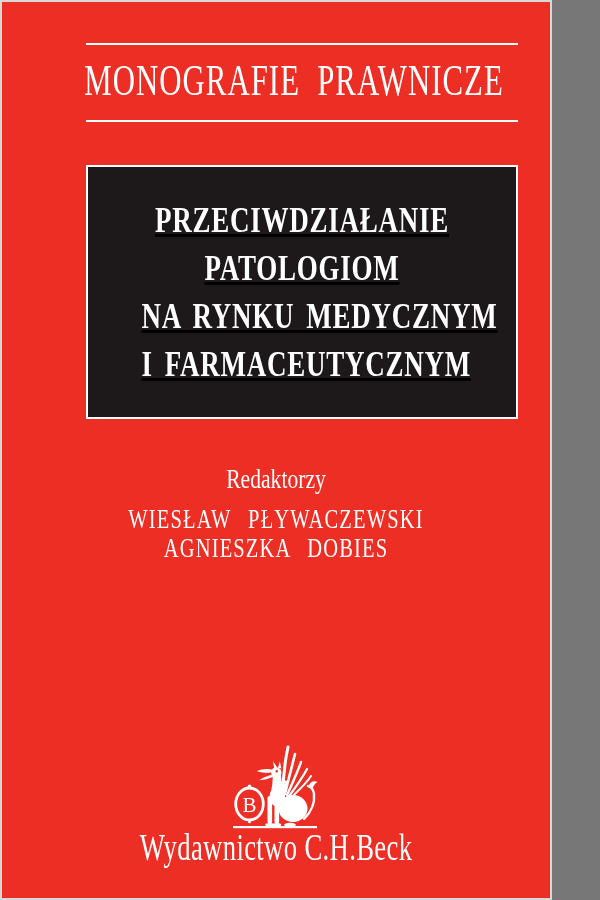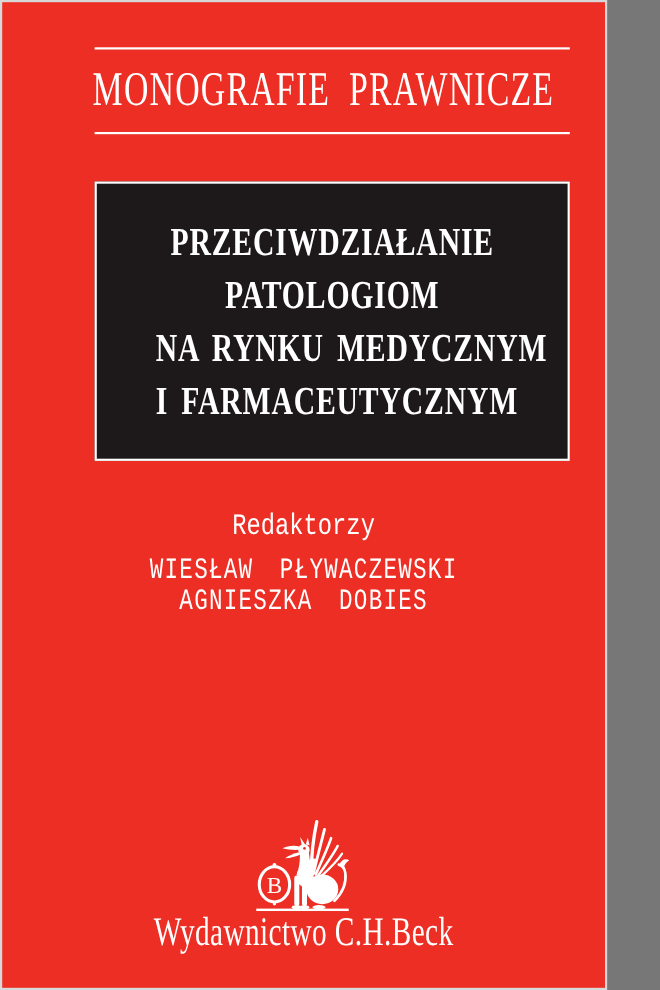--- a/index.html
+++ b/index.html
@@ -22,32 +22,32 @@
     text-align:center;color:#ffffff;
     font-size:44px;line-height:1;font-weight:400;
     letter-spacing:1.5px;word-spacing:12px;
     transform:scaleX(0.70);transform-origin:50% 50%;
     white-space:nowrap;
   }
   .title-box{
     position:absolute;left:84px;top:163px;
     width:432px;height:254px;box-sizing:border-box;
     background:#1d191a;border:2px solid #ffffff;
-    display:flex;flex-direction:column;justify-content:center;
+    display:flex;flex-direction:column;justify-content:center;text-decoration:underline;
   }
   .title-line{
     color:#ffffff;text-align:center;
     font-size:36px;line-height:48px;font-weight:700;
     letter-spacing:1px;word-spacing:6px;
     transform:scaleX(0.75);transform-origin:50% 50%;
     white-space:nowrap;
   }
   .editors{
     position:absolute;top:461px;left:0;width:100%;
-    text-align:center;color:#ffffff;font-family:Liberation Mono, monospace;
+    text-align:center;color:#ffffff;
   }
   .editors-heading{
     font-size:27px;line-height:1.2;font-weight:400;
     transform:scaleX(0.80);transform-origin:50% 50%;
     margin:0 0 10px 0;
   }
   .editor-name{
     font-size:27px;line-height:29px;font-weight:400;
     letter-spacing:1.5px;word-spacing:14px;
     transform:scaleX(0.76);transform-origin:50% 50%;

